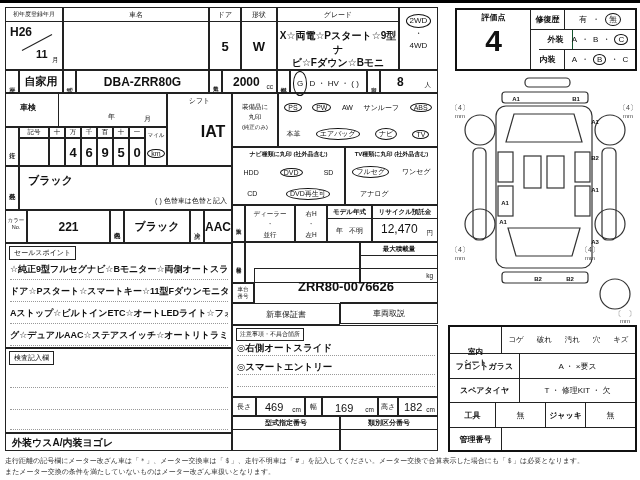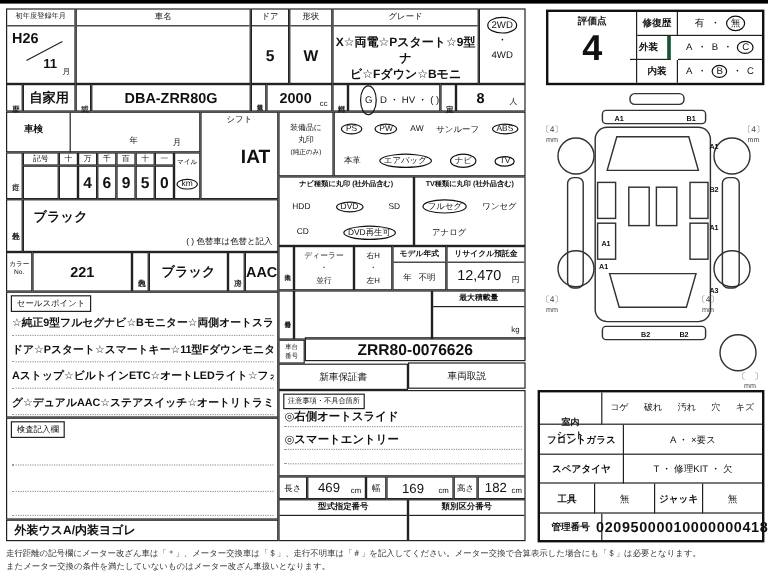--- a/index.html
+++ b/index.html
@@ -76,21 +76,21 @@
   <div class="abs b ctr" style="left:209px;top:70px;width:13px;height:23px;">
       <span class="vtxt" style="font-size:5.5px;">排気量</span>
     </div>
   <div class="abs b" style="left:222px;top:70px;width:55px;height:23px;">
     <span class="abs s12 bold" style="left:10px;top:4px;">2000</span>
     <span class="abs tiny" style="right:3px;bottom:2px;">cc</span>
   </div>
   <div class="abs b ctr" style="left:277px;top:70px;width:13px;height:23px;">
       <span class="vtxt">燃料</span>
     </div>
-  <div class="abs b" style="left:290px;top:70px;width:77px;height:23px;font-size:8px;line-height:23px;padding-left:2px;text-align:right;">
+  <div class="abs b" style="left:290px;top:70px;width:77px;height:23px;font-size:8px;line-height:23px;padding-left:2px;">
     <span class="circ-s">G</span>
     <span>D ・ HV ・ (        )</span>
   </div>
   <div class="abs b ctr" style="left:367px;top:70px;width:13px;height:23px;">
       <span class="vtxt">定員</span>
     </div>
   <div class="abs b" style="left:380px;top:70px;width:58px;height:23px;">
     <span class="abs s12 bold" style="left:16px;top:4px;">8</span>
     <span class="abs tiny" style="right:6px;bottom:2px;">人</span>
   </div>
@@ -247,21 +247,21 @@
   <div class="abs b" style="left:245px;top:242px;width:115px;height:41px;"></div>
   <div class="abs b" style="left:360px;top:242px;width:78px;height:41px;">
     <div style="font-size:6.5px;font-weight:bold;text-align:center;border-bottom:1px solid #222;height:12px;line-height:12px;">最大積載量</div>
     <span class="abs tiny" style="right:4px;bottom:3px;">kg</span>
   </div>
 
   <div class="abs b" style="left:232px;top:283px;width:22px;height:20px;">
     <div style="font-size:5.5px;text-align:center;padding-top:2px;">車台</div>
     <div style="font-size:5.5px;text-align:center;">番号</div>
   </div>
-  <div class="abs b ctr s13 bold" style="left:254px;top:281px;width:184px;height:20px;text-align:center;">ZRR80-0076626</div>
+  <div class="abs b ctr s13 bold" style="left:254px;top:268px;width:184px;height:36px;text-align:center;">ZRR80-0076626</div>
 
   <div class="abs b ctr s8" style="left:232px;top:303px;width:108px;height:22px;">新車保証書</div>
   <div class="abs b ctr s8" style="left:340px;top:302px;width:98px;height:22px;">車両取説</div>
 
   <div class="abs b" style="left:232px;top:325px;width:206px;height:72px;">
     <div class="abs b" style="left:3px;top:2px;padding:1px 3px;font-size:6px;">注意事項・不具合箇所</div>
     <div class="abs dotline" style="left:4px;top:13px;width:198px;height:17px;font-size:9.5px;font-weight:bold;line-height:17px;">◎右側オートスライド</div>
     <div class="abs dotline" style="left:4px;top:32px;width:198px;height:17px;font-size:9.5px;font-weight:bold;line-height:17px;">◎スマートエントリー</div>
     <div class="abs dotline" style="left:4px;top:60px;width:198px;height:1px;"></div>
   </div>
@@ -295,21 +295,21 @@
       <div style="text-align:center;font-size:30px;font-weight:bold;line-height:36px;">4</div>
     </div>
     <div class="abs" style="left:74px;top:0;width:34px;height:20px;border-right:1px solid #222;border-bottom:1px solid #222;">
         <div class="hd8 bold" style="line-height:20px;">修復歴</div>
       </div>
     <div class="abs ctr s8" style="left:108px;top:0;width:70px;height:20px;border-bottom:1px solid #222;gap:5px;">
       <span>有</span>
       <span>・</span>
       <span class="circ-s">無</span>
     </div>
-    <div class="abs" style="left:68px;top:20px;width:34px;height:20px;border-right:3px solid #14532d;border-bottom:1px solid #222;">
+    <div class="abs" style="left:82px;top:20px;width:34px;height:20px;border-right:1px solid #14532d;border-bottom:1px solid #222;">
         <div class="hd8 bold" style="line-height:20px;">外装</div>
       </div>
     <div class="abs ctr s8" style="left:108px;top:20px;width:70px;height:20px;border-bottom:1px solid #222;gap:4px;">
       <span>A</span>
         <span>・</span>
       <span>B</span>
         <span>・</span>
       <span class="circ-s">C</span>
     </div>
     <div class="abs" style="left:74px;top:40px;width:34px;height:19px;border-right:1px solid #222;">
@@ -391,19 +391,18 @@
 
     <div class="abs ctr" style="left:0;top:52px;width:70px;height:24px;border-right:1px solid #222;border-bottom:1px solid #222;font-size:8px;font-weight:bold;">スペアタイヤ</div>
     <div class="abs ctr" style="left:70px;top:52px;width:115px;height:24px;border-bottom:1px solid #222;font-size:8px;">T ・ 修理KIT ・ 欠</div>
 
     <div class="abs ctr" style="left:0;top:76px;width:46px;height:25px;border-right:1px solid #222;border-bottom:1px solid #222;font-size:8px;font-weight:bold;">工具</div>
     <div class="abs ctr" style="left:46px;top:76px;width:50px;height:25px;border-right:1px solid #222;border-bottom:1px solid #222;font-size:8px;">無</div>
     <div class="abs ctr" style="left:96px;top:76px;width:40px;height:25px;border-right:1px solid #222;border-bottom:1px solid #222;font-size:8px;font-weight:bold;">ジャッキ</div>
     <div class="abs ctr" style="left:136px;top:76px;width:49px;height:25px;border-bottom:1px solid #222;font-size:8px;">無</div>
 
     <div class="abs ctr" style="left:0;top:101px;width:52px;height:22px;border-right:1px solid #222;font-size:8px;font-weight:bold;">管理番号</div>
-    <div class="abs ctr" style="left:52px;top:101px;width:133px;height:22px;font-size:12px;font-weight:bold;letter-spacing:0.5px;">02095000010000000418</div>
   </div>
 
   <div class="abs" style="left:5px;top:456px;width:632px;font-size:7px;color:#333;white-space:nowrap;overflow:hidden;">走行距離の記号欄にメーター改ざん車は「＊」、メーター交換車は「＄」、走行不明車は「＃」を記入してください。メーター交換で合算表示した場合にも「＄」は必要となります。</div>
   <div class="abs" style="left:5px;top:467px;width:632px;font-size:7px;color:#333;white-space:nowrap;overflow:hidden;">またメーター交換の条件を満たしていないものはメーター改ざん車扱いとなります。</div>
 
 </div>
 
 </body></html>

